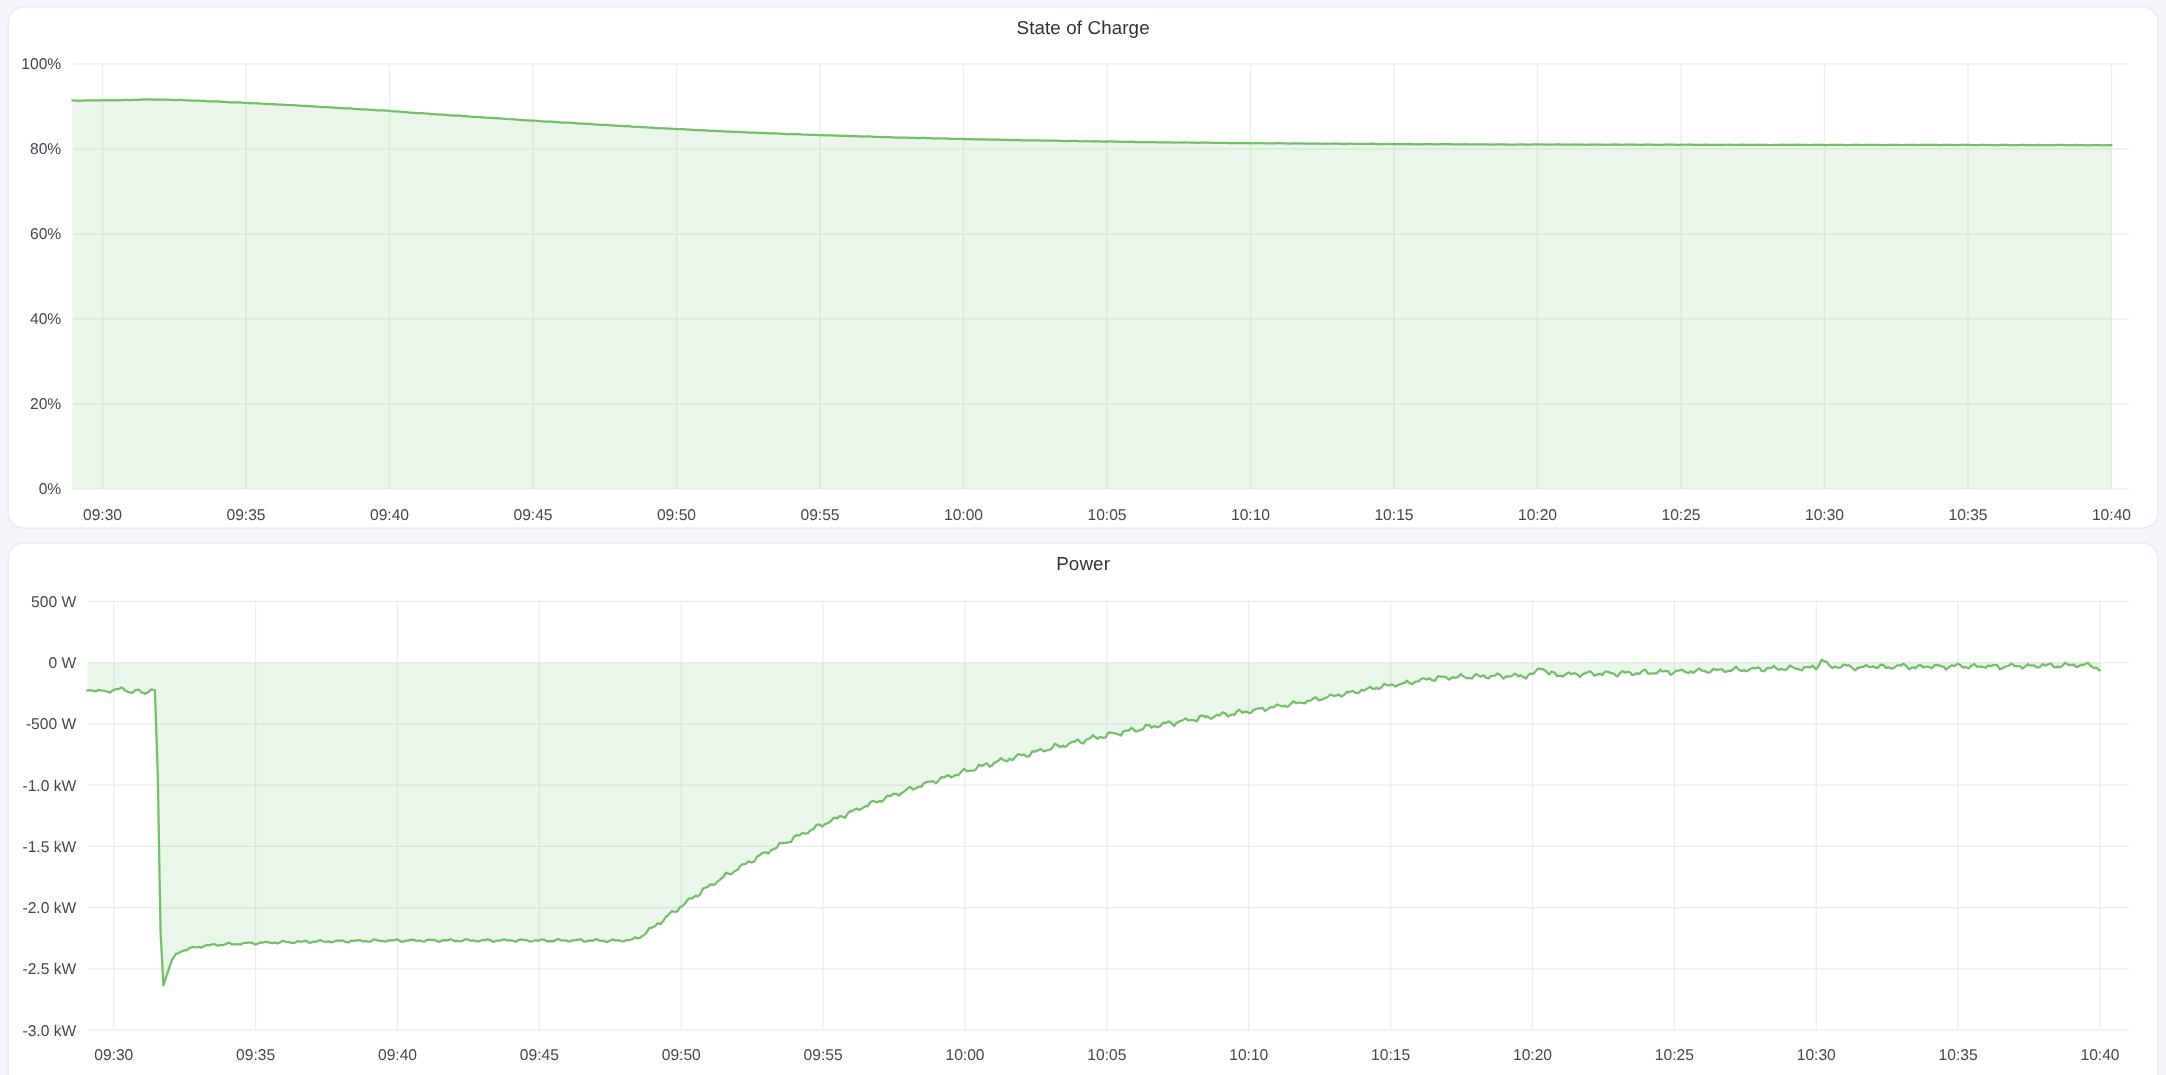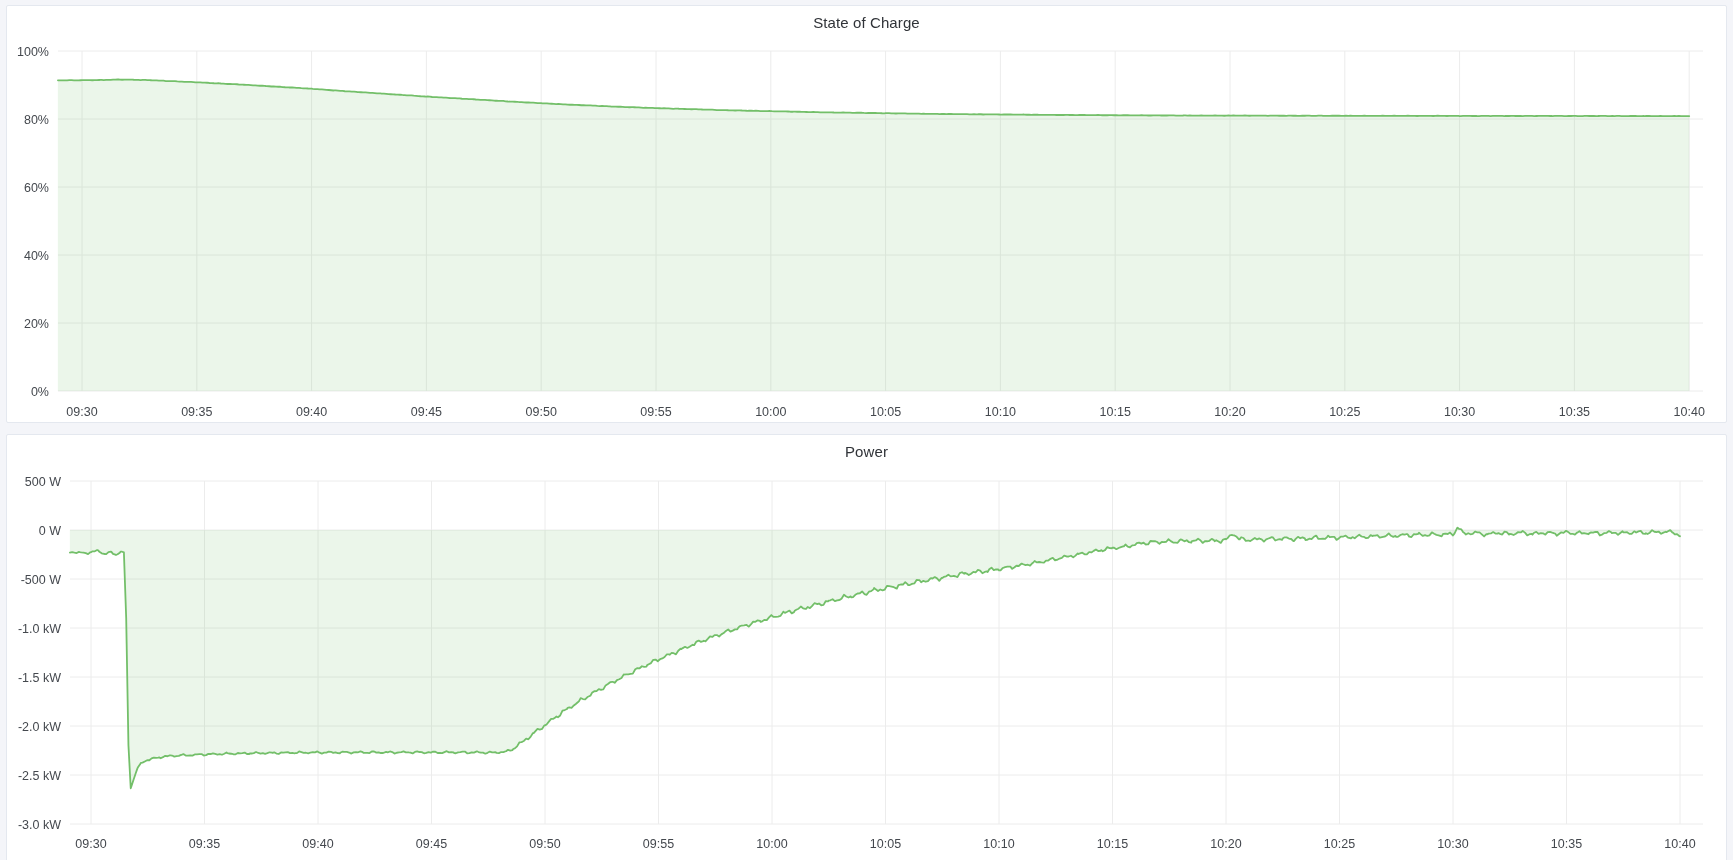--- a/index.html
+++ b/index.html
@@ -3,21 +3,21 @@
 <meta charset="utf-8">
 <style>
   html,body{margin:0;padding:0;}
   body{
     width:1733px;height:860px;overflow:hidden;position:relative;
     background:#f4f5f9;
     font-family:"Liberation Sans",sans-serif;
   }
   .panel{
     position:absolute;left:6px;width:1721px;
-    background:#ffffff;border:1px solid #e4e8ef;border-radius:2px;
+    background:#ffffff;border:1px solid #e4e8ef;border-radius:13px;
     box-sizing:border-box;
   }
   #panel-0{top:5px;height:418px;}
   #panel-1{top:434px;height:446px;}
   .panel-title{
     position:absolute;top:8px;left:0;width:100%;
     text-align:center;font-size:15px;font-weight:500;color:#303338;
     letter-spacing:.1px;cursor:pointer;
   }
   .chart-svg{position:absolute;left:0;top:0;}

